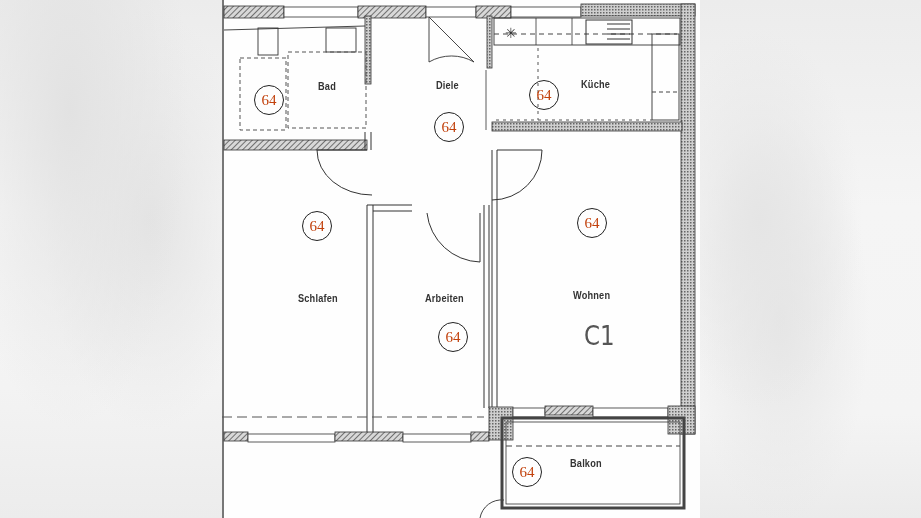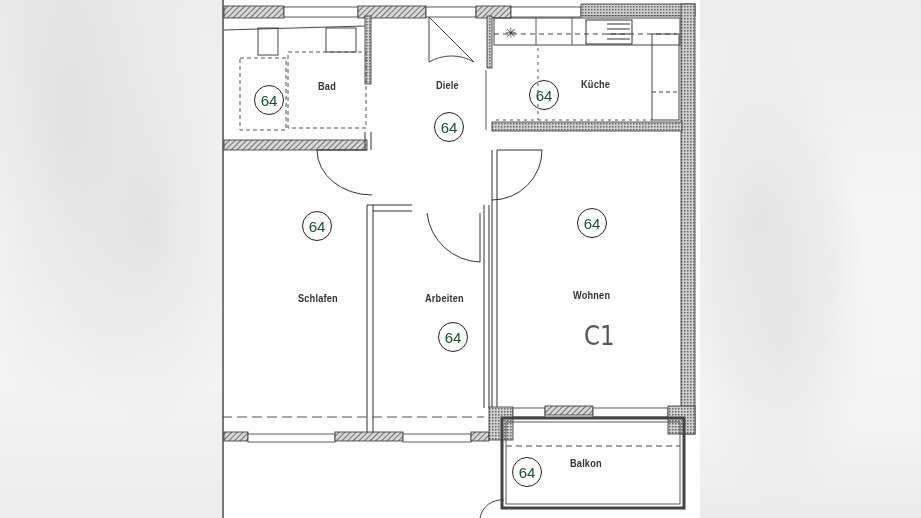--- a/index.html
+++ b/index.html
@@ -13,22 +13,22 @@
                 radial-gradient(ellipse at 150px 220px, #e4e4e4 0%, transparent 50%),
                 linear-gradient(180deg,#ececec 0%,#f6f6f6 40%,#f3f3f3 75%,#ececec 100%); }
   .blur-right { position:absolute; left:700px; top:0; width:221px; height:518px;
     background: radial-gradient(ellipse at 60px 220px, #e5e5e5 0%, transparent 45%),
                 radial-gradient(ellipse at 80px 320px, #e6e6e6 0%, transparent 45%),
                 linear-gradient(180deg,#ececec 0%,#f5f5f5 40%,#f4f4f4 80%,#ebebeb 100%); }
   .plan { position:absolute; left:222px; top:0; width:478px; height:518px; background:#fefefe; overflow:hidden; }
   .plan svg { position:absolute; left:0; top:0; }
   .lbl { position:absolute; font-weight:bold; font-size:10px; color:#333; letter-spacing:0.2px; transform:scaleX(0.92); transform-origin:left; }
   .badge { position:absolute; width:30px; height:30px; border:1.3px solid #222; border-radius:50%;
-    display:flex; align-items:center; justify-content:center; font-size:15px; color:#14532d; box-sizing:border-box;
-    font-family:Liberation Sans, sans-serif; }
+    display:flex; align-items:center; justify-content:center; font-size:15px; color:#c2410c; box-sizing:border-box;
+    font-family:Liberation Serif, serif; }
   .unit { position:absolute; font-size:27px; color:#555; font-family:"DejaVu Sans", sans-serif; transform:scaleX(0.85); transform-origin:left; }
 </style>
 </head>
 <body>
 
 <div class="blur-left"></div>
 <div class="blur-right"></div>
 
 <div class="plan">
   <svg width="478" height="518" viewBox="0 0 478 518">

